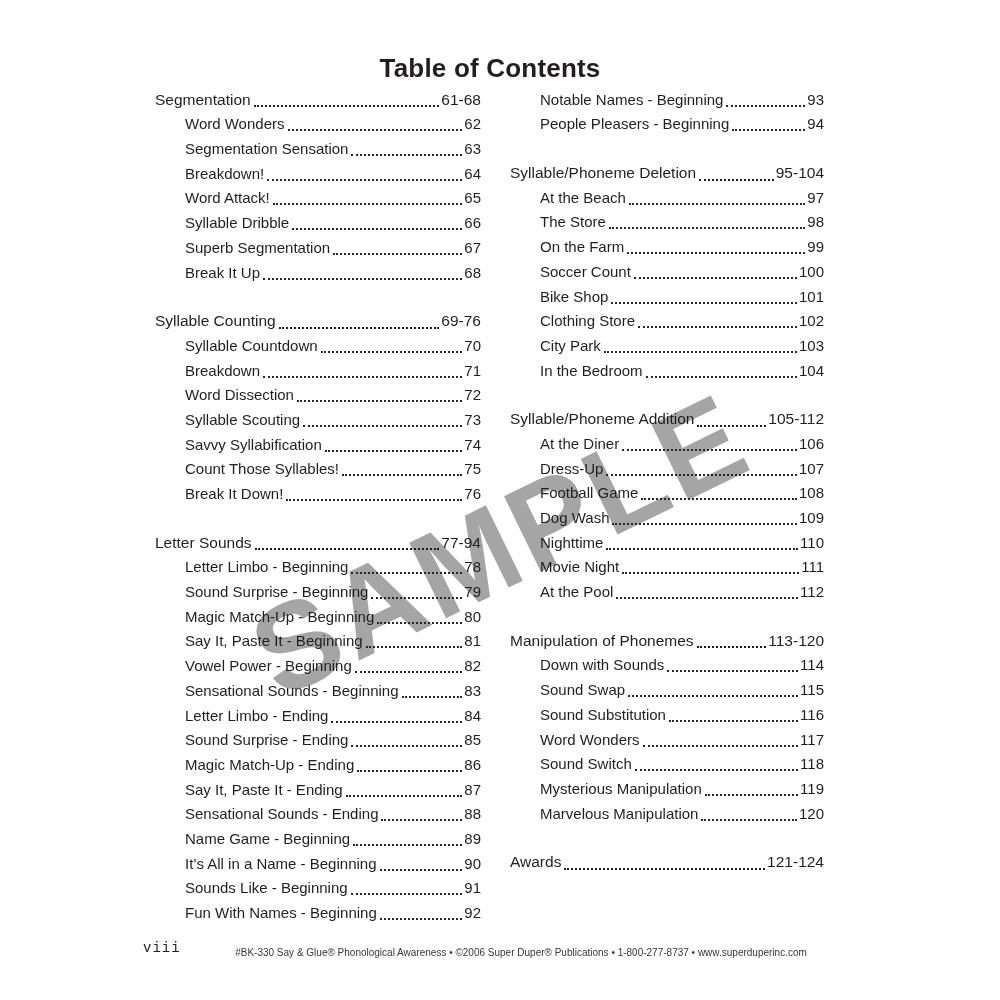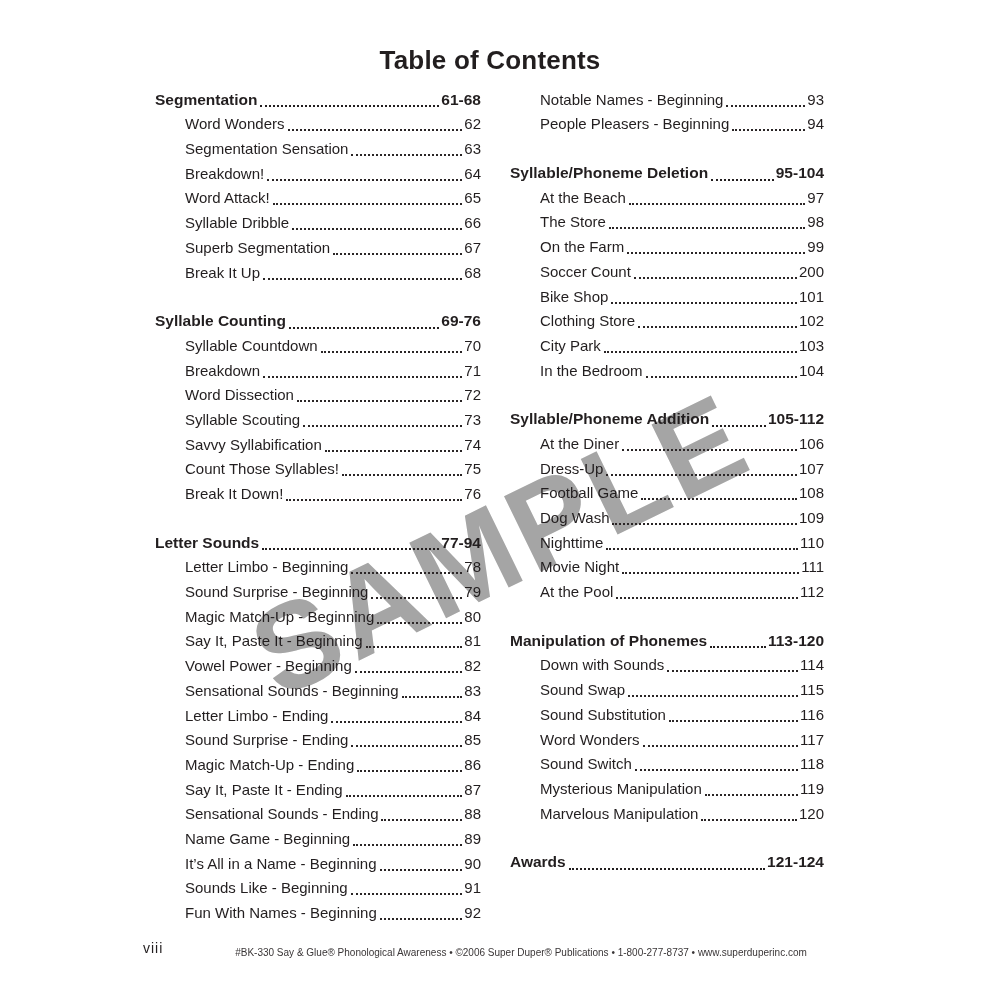--- a/index.html
+++ b/index.html
@@ -5,21 +5,21 @@
   html,body{margin:0;padding:0;background:#ffffff;}
   .page{
     position:relative;
     width:1000px;height:1000px;
     background:#ffffff;
     font-family:"Liberation Sans", sans-serif;
     color:#221e1f;
     overflow:hidden;
   }
   .page-title{
-    position:absolute;top:28px;left:0;width:980px;
+    position:absolute;top:36px;left:0;width:980px;
     text-align:center;
     font-size:26px;font-weight:700;letter-spacing:0.2px;
     color:#221e1f;
   }
   .watermark{
     position:absolute;
     left:500px;top:545px;
     transform:translate(-50%,-50%) rotate(-26deg);
     font-size:122px;font-weight:700;
     letter-spacing:4px;
@@ -30,35 +30,36 @@
   }
   .toc-col{position:absolute;top:86px;z-index:1;}
   .toc-col.left{left:155px;width:326px;}
   .toc-col.right{left:510px;width:314px;}
   .toc-section{margin-bottom:24px;}
   .toc-row{
     display:flex;align-items:flex-end;
     height:24.7px;line-height:22px;
     font-size:15px;
   }
-  .toc-row.head{font-weight:700;font-size:15.5px;}
+  .toc-row.head{font-weight:400;font-size:15.5px;}
   .toc-row.entry .lbl{margin-left:30px;margin-top:19px;}
   .lbl{white-space:nowrap;}
   .pg{white-space:nowrap;}
   .leader{
     flex:1;
     border-bottom:2px dotted #2a2526;
     margin:0 2px 4px 3px;
     min-width:8px;
   }
   .toc-row.head .leader{border-bottom:2.5px dotted #221e1f;margin-bottom:3.5px;}
   .footer-page-num{
     position:absolute;left:143px;top:940px;
     font-size:14px;letter-spacing:1px;
     z-index:1;
+    font-family:Liberation Mono, monospace;
   }
   .footer-line{
     position:absolute;left:521px;top:947px;
     transform:translateX(-50%);
     font-size:10px;color:#3a3637;
     white-space:nowrap;
     z-index:1;
   }
 </style>
 </head>
@@ -267,21 +268,21 @@
           <span class="pg">98</span>
         </div>
         <div class="toc-row entry">
           <span class="lbl">On the Farm</span>
           <span class="leader"></span>
           <span class="pg">99</span>
         </div>
         <div class="toc-row entry">
           <span class="lbl">Soccer Count</span>
           <span class="leader"></span>
-          <span class="pg">200</span>
+          <span class="pg">100</span>
         </div>
         <div class="toc-row entry">
           <span class="lbl">Bike Shop</span>
           <span class="leader"></span>
           <span class="pg">101</span>
         </div>
         <div class="toc-row entry">
           <span class="lbl">Clothing Store</span>
           <span class="leader"></span>
           <span class="pg">102</span>

